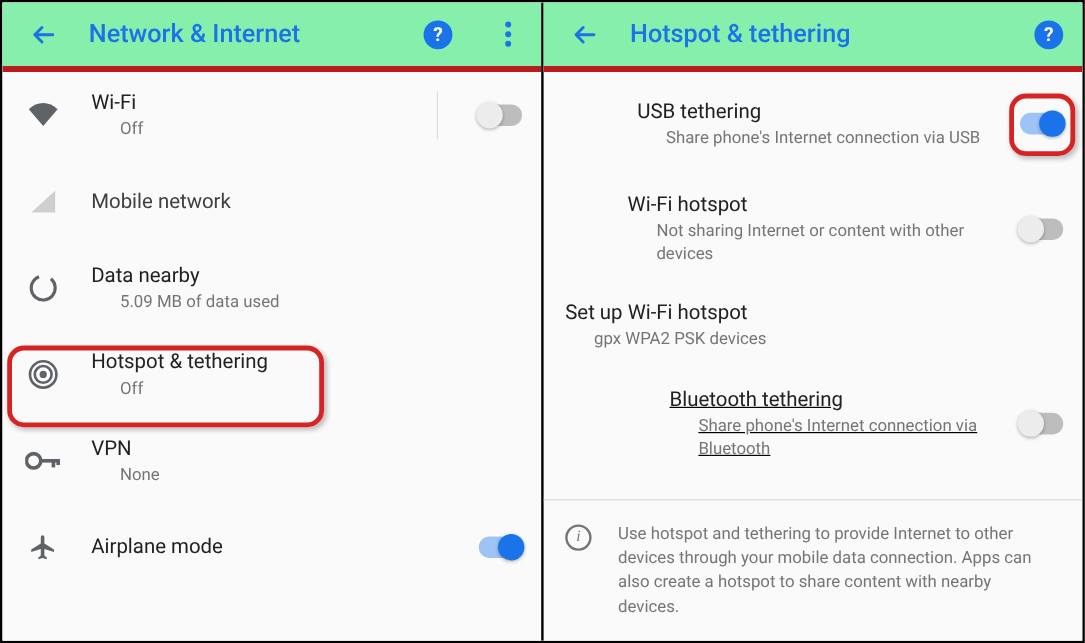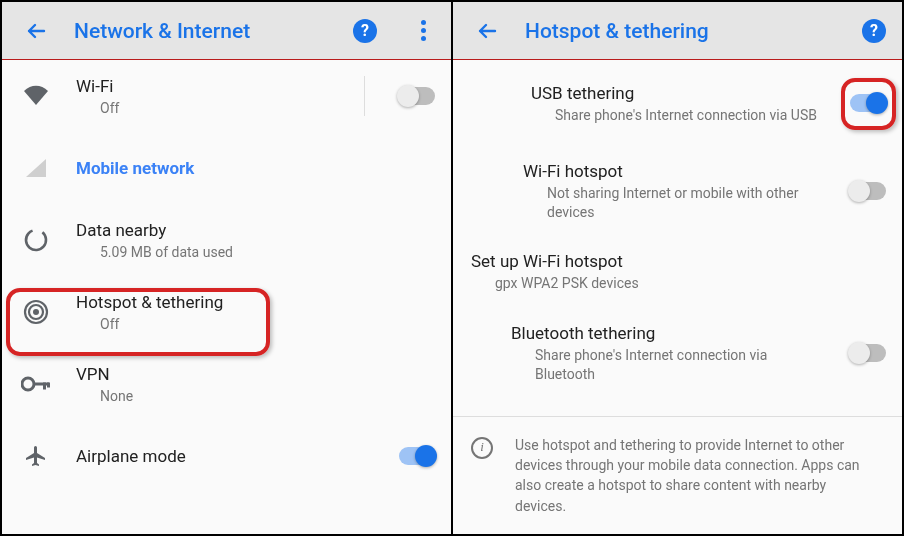--- a/index.html
+++ b/index.html
@@ -17,22 +17,22 @@
     display: flex;
     flex-direction: column;
     position: relative;
   }
   .panel + .panel { border-left: 2px solid #000; }
   .appbar {
     height: 58px;
     display: flex;
     align-items: center;
     padding: 0 8px 0 14px;
-    background: #e5e5e5;
-    border-bottom: 1px solid #b91c1c;
+    background: #86efac;
+    border-bottom: 5px solid #b91c1c;
     gap: 18px;
   }
   .appbar .title {
     font-size: 21px;
     font-weight: 500;
     color: #1a73e8;
     flex: 1;
   }
   .icon-btn {
     width: 40px;
@@ -55,21 +55,21 @@
     display:flex; align-items:center;
     padding: 14px 16px 14px 18px;
     gap: 24px;
     min-height: 72px;
   }
   .row.tall { min-height: 86px; }
   .row .icon-slot { width: 32px; display:flex; justify-content:center; align-items:center; flex-shrink:0;}
   .row .text { flex:1; }
   .row .label { font-size: 17px; color: #212121; line-height:1.3; }
   .row .sub { font-size: 14px; color: #757575; margin-top:2px; line-height:1.35;margin-left:24px; }
-  .row.disabled .label { color: #3b82f6; font-weight: bold; }
+  .row.disabled .label { color: #404040; }
   .divider-v { width:1px; background:#ddd; height:40px; margin-right:10px; }
   .toggle {
     width: 36px; height: 18px; border-radius: 10px;
     background: #bdbdbd; position: relative; flex-shrink:0;
   }
   .toggle::after {
     content:""; position:absolute; width:22px; height:22px;
     border-radius:50%; background:#ececec; top:-2px; left:-2px;
     box-shadow:0 1px 3px rgba(0,0,0,.3);
   }
@@ -218,33 +218,33 @@
       <div class="text">
         <div class="label">USB tethering</div>
         <div class="sub">Share phone's Internet connection via USB</div>
       </div>
       <div class="toggle on"></div>
     </div>
 
     <div class="row tall" style="padding-left:70px;">
       <div class="text">
         <div class="label">Wi-Fi hotspot</div>
-        <div class="sub">Not sharing Internet or mobile with other devices</div>
+        <div class="sub">Not sharing Internet or content with other devices</div>
       </div>
       <div class="toggle"></div>
     </div>
 
     <div class="row" style="">
       <div class="text">
         <div class="label">Set up Wi-Fi hotspot</div>
         <div class="sub">gpx WPA2 PSK devices</div>
       </div>
     </div>
 
-    <div class="row tall" style="padding-left:58px;">
+    <div class="row tall" style="padding-left:105px;text-decoration:underline;">
       <div class="text">
         <div class="label">Bluetooth tethering</div>
         <div class="sub">Share phone's Internet connection via Bluetooth</div>
       </div>
       <div class="toggle"></div>
     </div>
   </div>
 
   <div class="info-row">
     <div class="info-icon">i</div>

